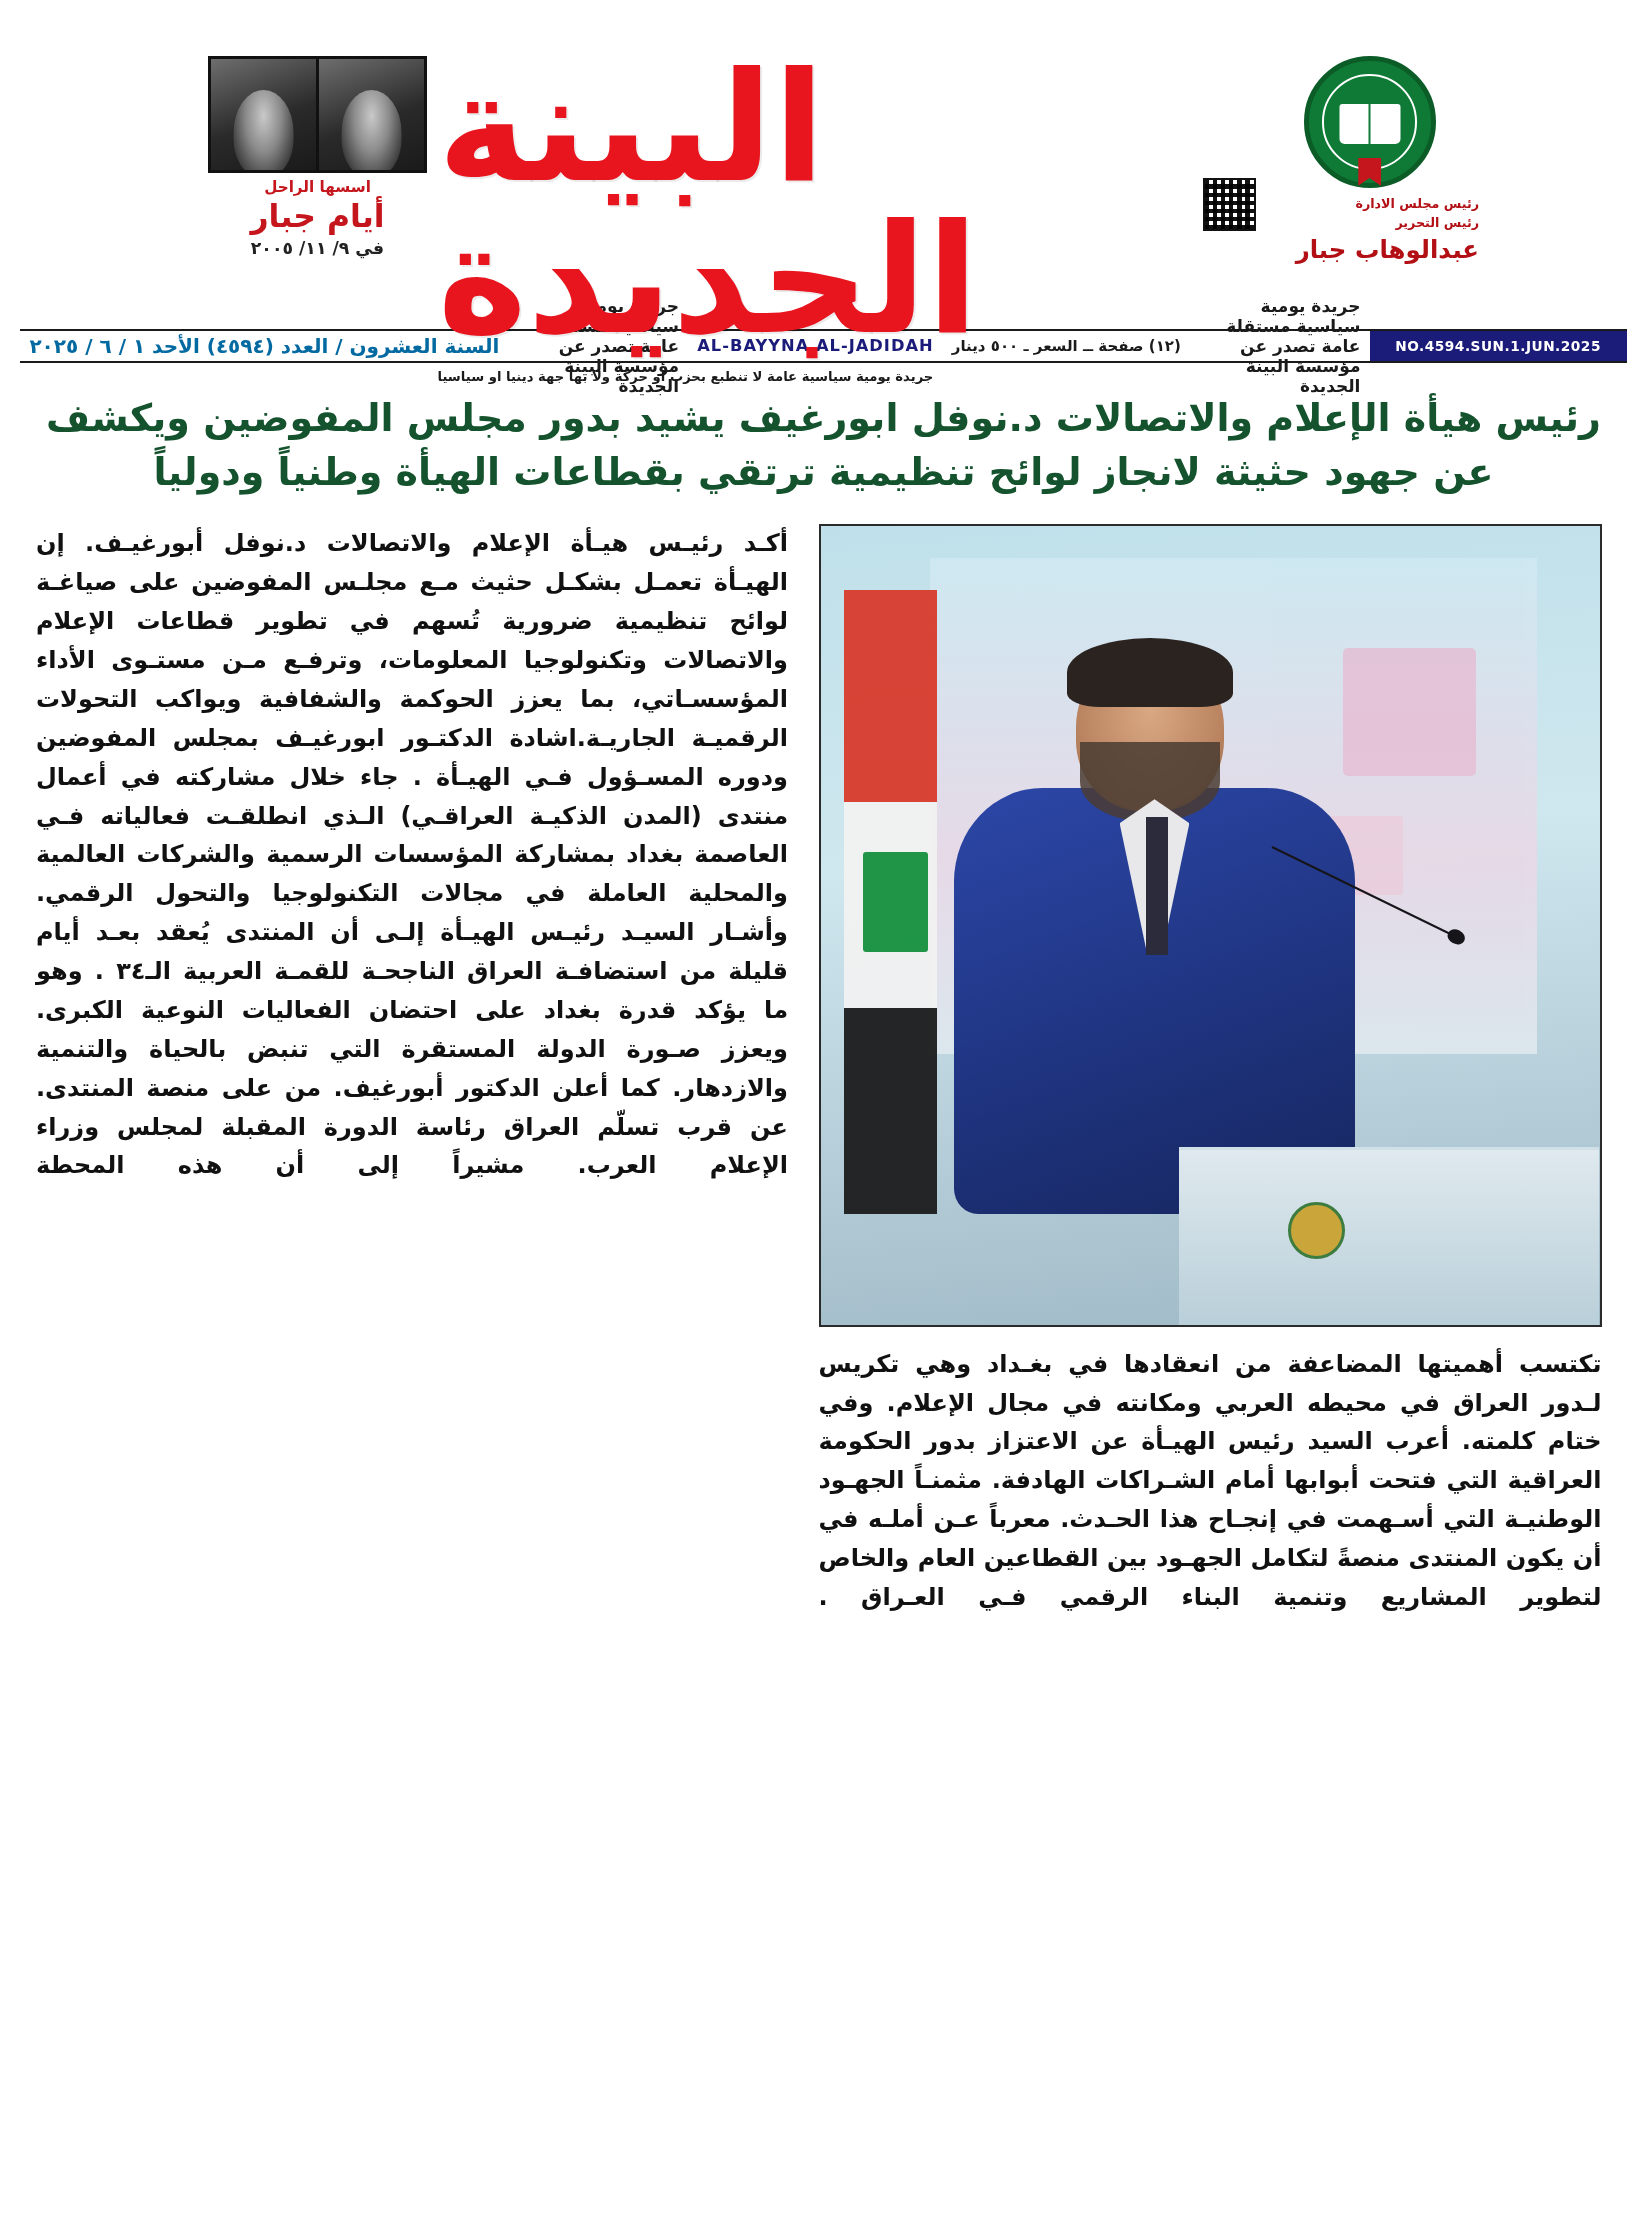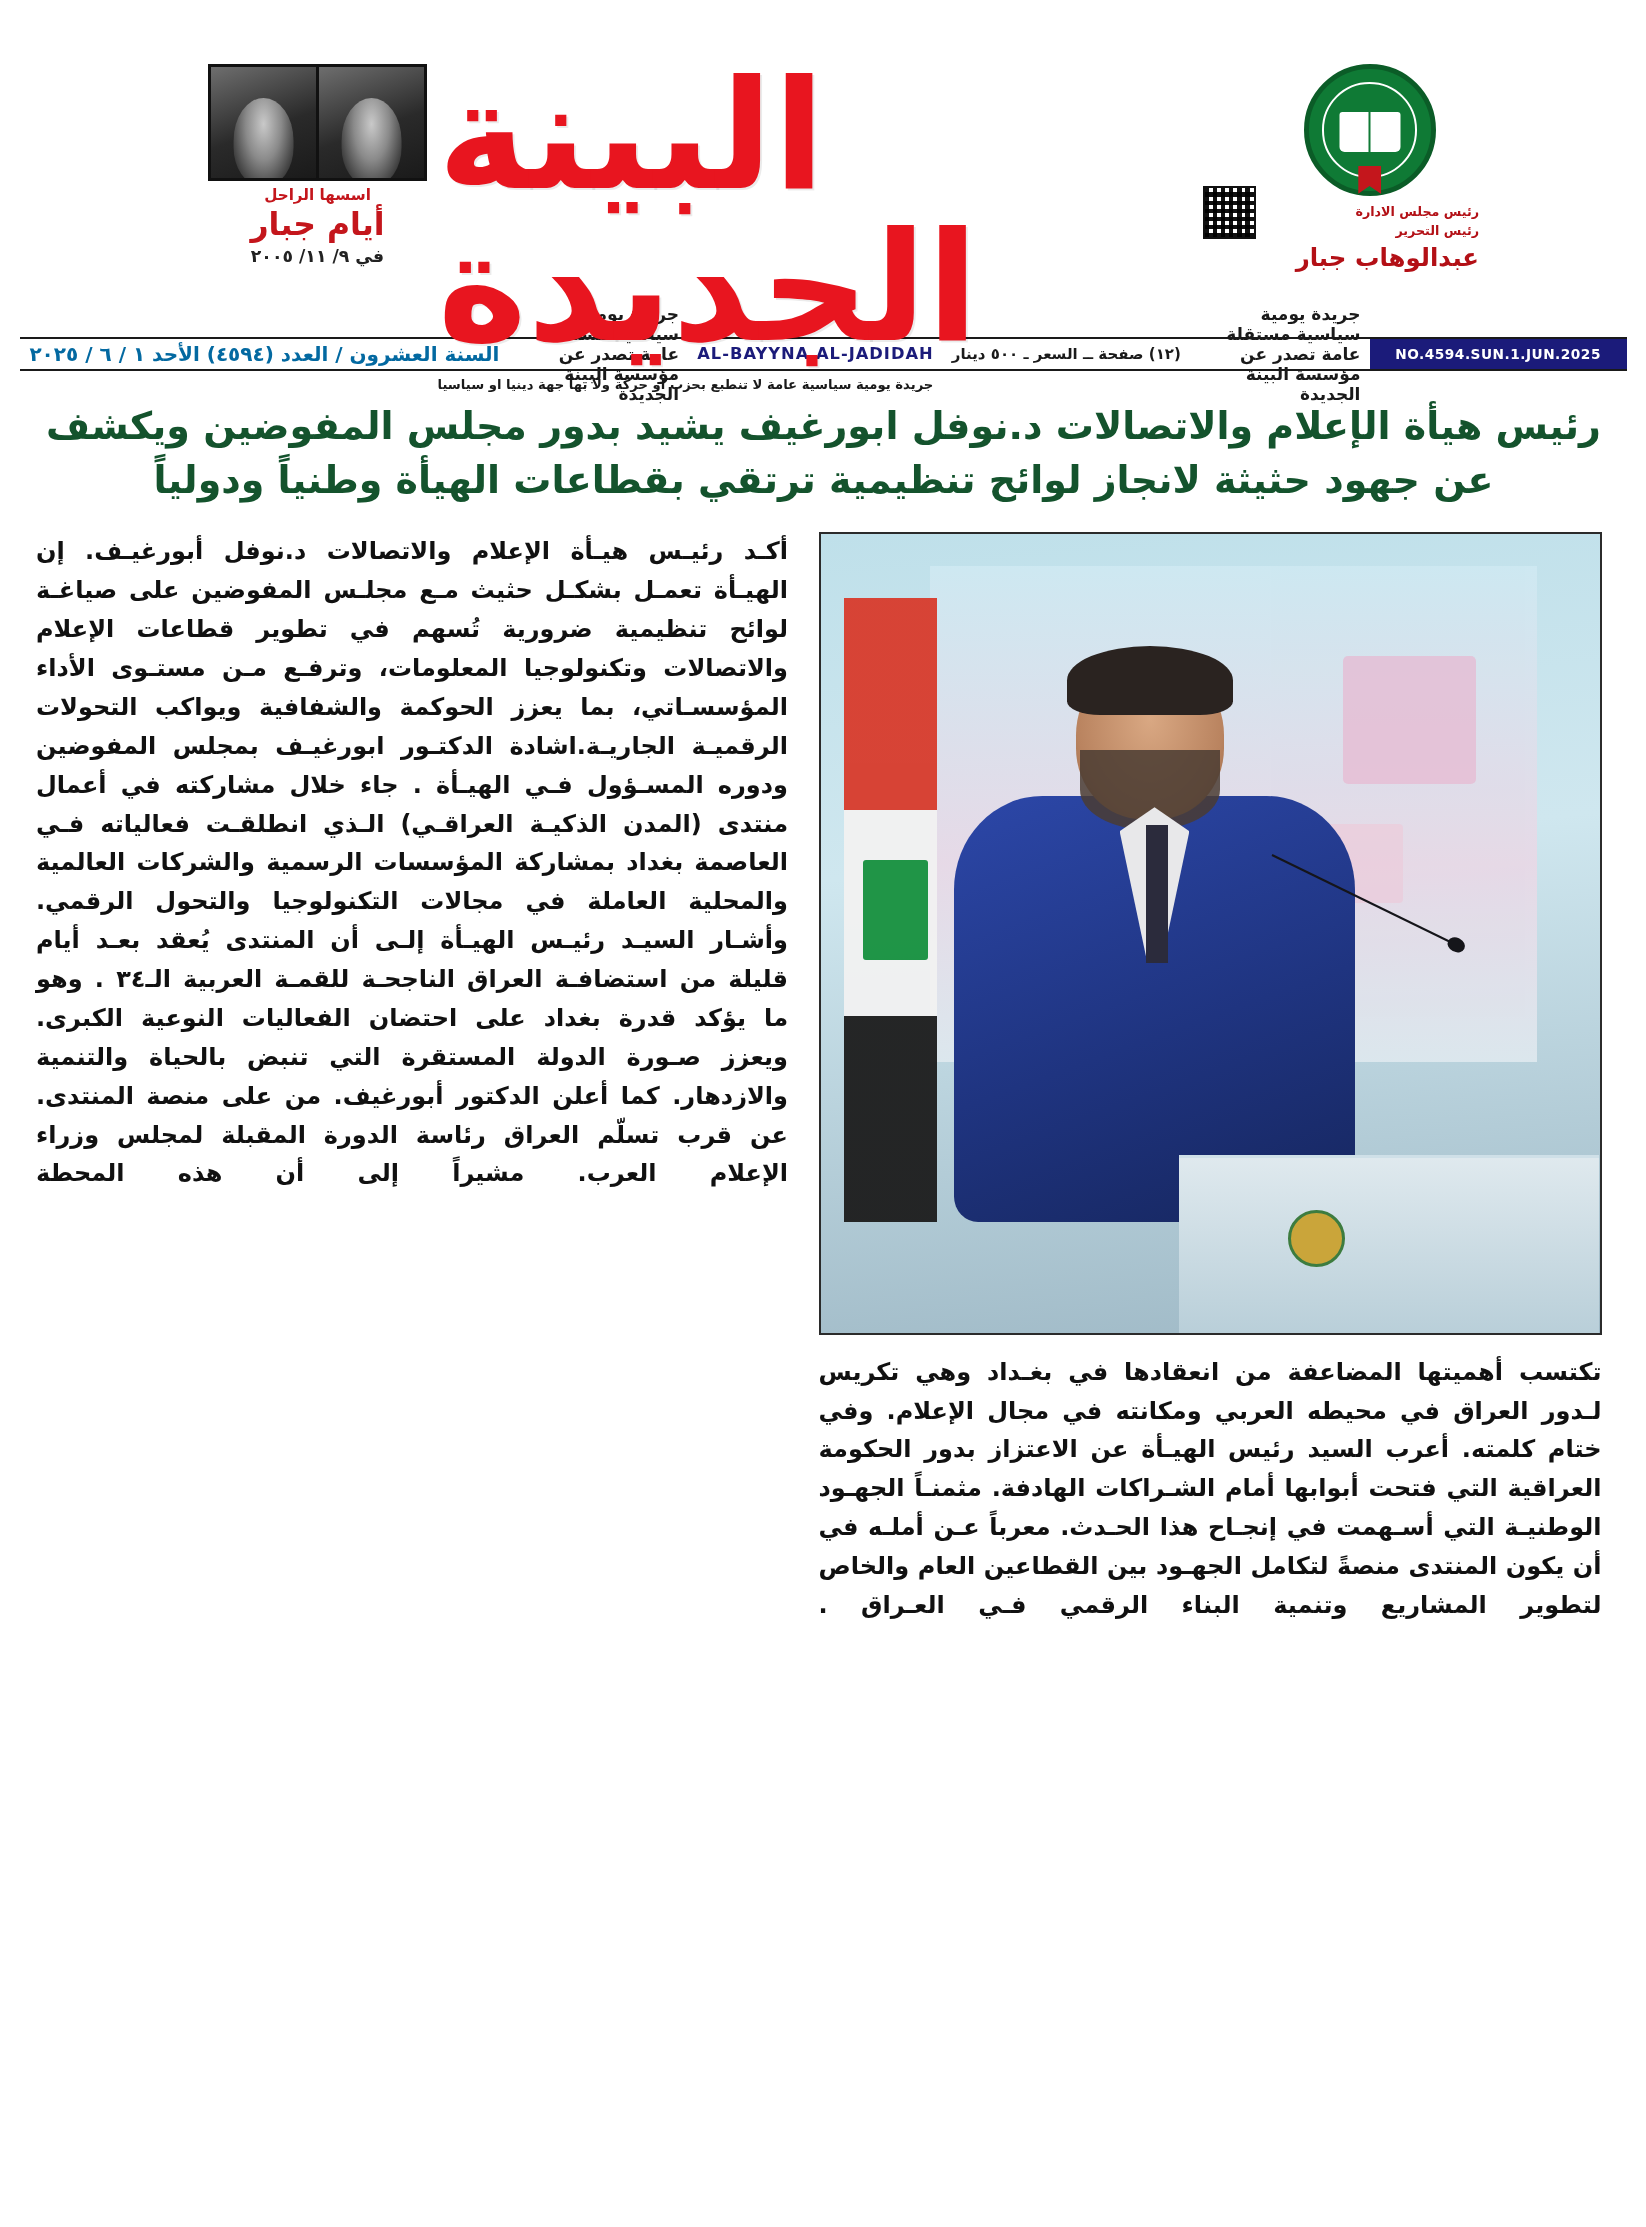--- a/index.html
+++ b/index.html
@@ -16,21 +16,20 @@
     position: relative;
   }
 
   
   .masthead {
     position: relative;
     height: 325px;
     width: 100%;
     box-sizing: border-box;
     padding: 0;
-    margin-top: 8px;
   }
 
   
   .portrait-block {
     position: absolute;
     left: 203px;
     top: 56px;
     width: 229px;
     text-align: center;
   }

